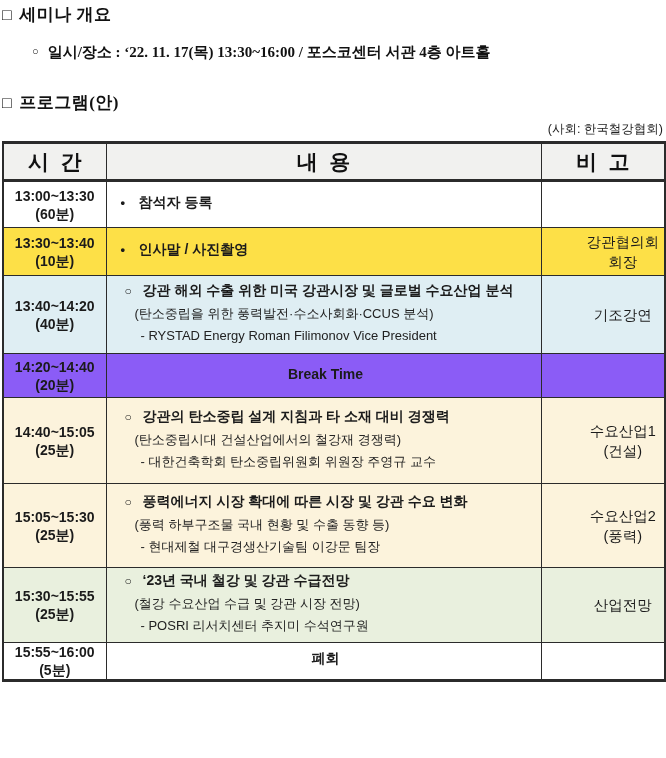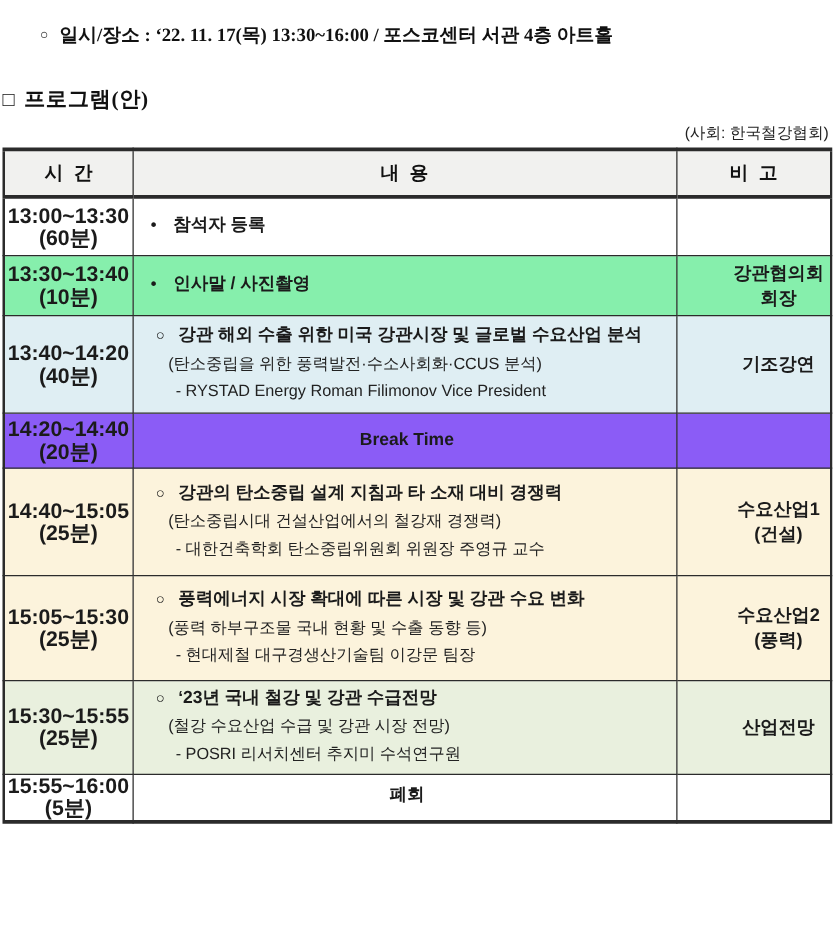--- a/index.html
+++ b/index.html
@@ -43,33 +43,33 @@
   }
   table.schedule col.c-time   { width: 103px; }
   table.schedule col.c-body   { width: 435px; }
   table.schedule col.c-remark { width: 124px; }
 
   table.schedule { border: 2px solid #2b2b2b; border-top-width: 3px; border-bottom-width: 3px; }
   table.schedule th, table.schedule td { border: 1.5px solid #2b2b2b; }
   table.schedule thead th { border-bottom: 3px solid #2b2b2b; }
 
   thead th {
-    height: 38px; font-size: 15px; font-weight: bold;
+    height: 38px; font-size: 21px; font-weight: bold;
     text-align: center; vertical-align: middle; color: #111;
   }
   thead th span { white-space: pre; }
 
   td { vertical-align: middle; }
   .td-time {
-    text-align: center; font-weight: bold; font-size: 17px;
+    text-align: center; font-weight: bold; font-size: 14px;
     line-height: 18px; color: #1b1b1b;
   }
   .td-content { padding: 1px 10px 5px 14px; }
   .td-remark {
-    text-align: center; font-weight: bold; font-size: 14.5px;
+    text-align: center; font-weight: normal; font-size: 14.5px;
     line-height: 20px; color: #1b1b1b; padding-left: 40px;
   }
 
   .c-line { font-size: 14px; font-weight: bold; line-height: 20px; color: #1b1b1b; }
   .c-line .marker { display: inline-block; width: 18px; font-size: 13px; }
   .c-title { font-size: 14px; font-weight: bold; line-height: 23px; color: #1b1b1b; }
   .c-title .marker { display: inline-block; width: 22px; padding-left: 4px; font-size: 12px; font-weight: bold; }
   .c-sub { font-size: 13px; font-weight: normal; line-height: 22px; margin-left: 14px; color: #222; }
   .c-speaker { font-size: 13px; font-weight: normal; line-height: 22px; margin-left: 20px; color: #222; }
   .c-center { text-align: center; font-size: 14px; font-weight: bold; color: #1b1b1b; }
@@ -80,20 +80,23 @@
   tr.h44 td { height: 44px; }
   tr.h86 td { height: 86px; }
   tr.h84 td { height: 84px; }
   tr.h73 td { height: 73px; }
   tr.h36 td { height: 36px; }
 </style>
 </head>
 <body>
 
 <div class="overview">
+  <div class="sec-heading">
+    <span class="sq">□</span><span>세미나 개요</span>
+  </div>
   <div class="ov-items">
     <div class="ov-item">
       <span class="ov-bullet">○</span><span class="ov-label">일시/장소</span><span class="ov-colon"> : </span><span class="ov-value">‘22. 11. 17(목) 13:30~16:00 / 포스코센터 서관 4층 아트홀</span>
     </div>
   </div>
 </div>
 
 <div class="program">
   <div class="sec-heading">
     <span class="sq">□</span><span>프로그램(안)</span>
@@ -118,21 +121,21 @@
         <td class="td-time">
           <div>13:00~13:30</div>
             <div>(60분)</div>
         </td>
         <td class="td-content">
           <div class="c-line"><span class="marker">•</span><span>참석자 등록</span></div>
         </td>
         <td class="td-remark"></td>
       </tr>
 
-      <tr class="h48" style="background-color: #86efac;">
+      <tr class="h48" style="background-color: #fde047;">
         <td class="td-time">
           <div>13:30~13:40</div>
             <div>(10분)</div>
         </td>
         <td class="td-content">
           <div class="c-line"><span class="marker">•</span><span>인사말 / 사진촬영</span></div>
         </td>
         <td class="td-remark">
           <div>강관협의회</div>
             <div>회장</div>

